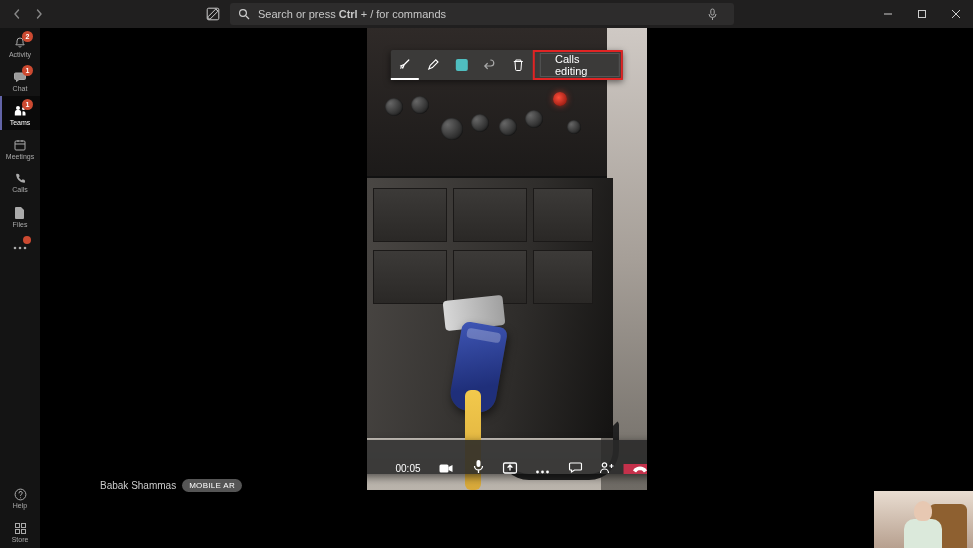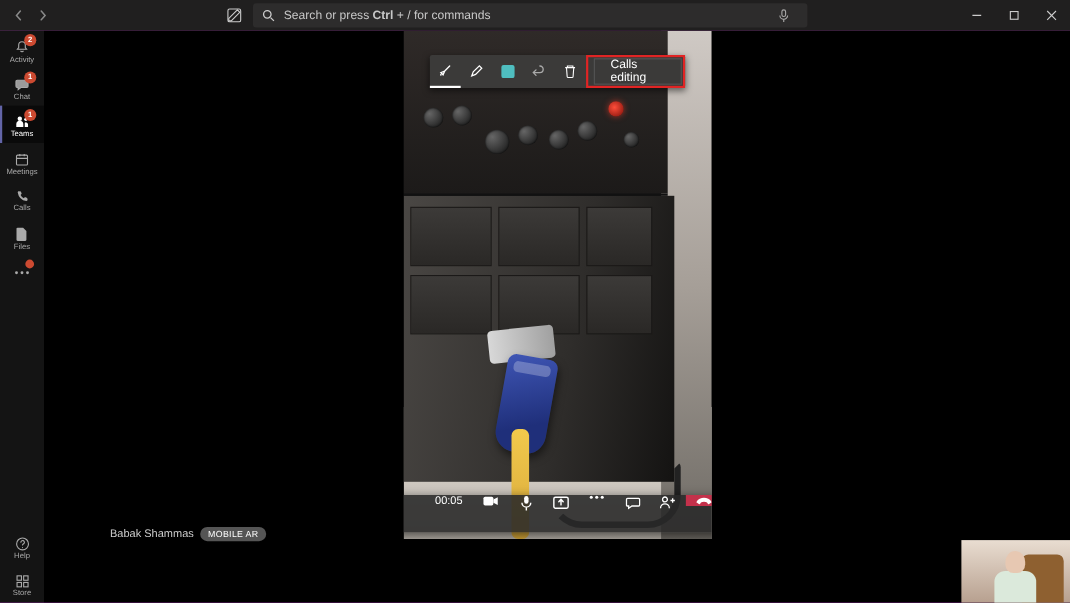--- a/index.html
+++ b/index.html
@@ -1,17 +1,17 @@
 <!DOCTYPE html>
 <html><head>
 <meta charset="utf-8">
 <style>
   * { box-sizing: border-box; margin: 0; padding: 0; font-family: "Segoe UI", Arial, sans-serif; }
   html, body { width: 973px; height: 548px; overflow: hidden; background: #000; color: #ccc; }
-  .app { display: flex; flex-direction: column; width: 100%; height: 100%; background: #d946ef; }
+  .app { display: flex; flex-direction: column; width: 100%; height: 100%; background: #be185d; }
 
   
   .titlebar { height: 28px; display: flex; align-items: center; background: #201f1f; }
   .nav-arrows { display: flex; gap: 4px; padding: 0 8px; }
   .nav-arrows .arr { width: 18px; height: 18px; display: flex; align-items: center; justify-content: center; color: #888; cursor: pointer; }
   .titlebar .spacer1 { flex: 0 0 150px; }
   .titlebar .compose { color: #ccc; margin-right: 10px; cursor: pointer; }
   .searchbox { flex: 0 0 504px; height: 22px; background: #2d2c2c; border-radius: 3px; display: flex; align-items: center; padding: 0 8px; color: #ccc; font-size: 11px; }
   .searchbox svg { margin-right: 8px; }
   .searchbox .text { flex: 1; color: #c8c8c8; }
@@ -57,21 +57,21 @@
 
   
   .vtoolbar { position: absolute; top: 22px; left: 50%; transform: translateX(-50%); height: 30px; display: flex; background: #3b3a39; border-radius: 2px; align-items: stretch; box-shadow: 0 2px 6px rgba(0,0,0,.5); }
   .vtbtn { width: 32px; display: flex; align-items: center; justify-content: center; color: #fff; cursor: pointer; }
   .vtbtn.active { border-bottom: 2px solid #fff; }
   .vtbtn.sq .sqshape { width: 12px; height: 12px; background: #4fbec0; border-radius: 2px; }
   .startedit { margin-left: 4px; padding: 0 14px; display: flex; align-items: center; background: #3b3a39; border: 1px solid #555; color: #fff; font-size: 11px; cursor: pointer; }
   .startedit-wrap { position: relative; border: 2px solid #e02424; padding: 1px; display: flex; }
 
   
-  .callbar { position: absolute; bottom: 6px; left: 50%; transform: translateX(-50%); height: 34px; display: flex; border-radius: 2px; overflow: hidden; background: rgba(40,40,40,.88); align-items: flex-start; box-shadow: 0 3px 10px rgba(0,0,0,.6); padding-left: 30px; }
+  .callbar { position: absolute; bottom: 16px; left: 50%; transform: translateX(-50%); height: 34px; display: flex; border-radius: 2px; overflow: hidden; background: rgba(40,40,40,.88); align-items: flex-end; box-shadow: 0 3px 10px rgba(0,0,0,.6); padding-left: 30px; }
   .callbar .timer { width: 44px; display: flex; align-items: center; justify-content: center; font-size: 10px; color: #fff; }
   .callbar .cbtn { width: 32px; display: flex; align-items: center; justify-content: center; color: #fff; cursor: pointer; }
   .callbar .sep { width: 1px; background: rgba(255,255,255,.12); }
   .callbar .hangup { width: 34px; background: #c4314b; display: flex; align-items: center; justify-content: center; cursor: pointer; }
 
   
   .participant { position: absolute; left: 60px; bottom: 56px; display: flex; align-items: center; gap: 6px; }
   .participant .pname { font-size: 10px; color: #ccc; }
   .participant .pill { font-size: 8px; padding: 2px 7px; border-radius: 9px; background: #555; color: #fff; letter-spacing: .3px; }
 

